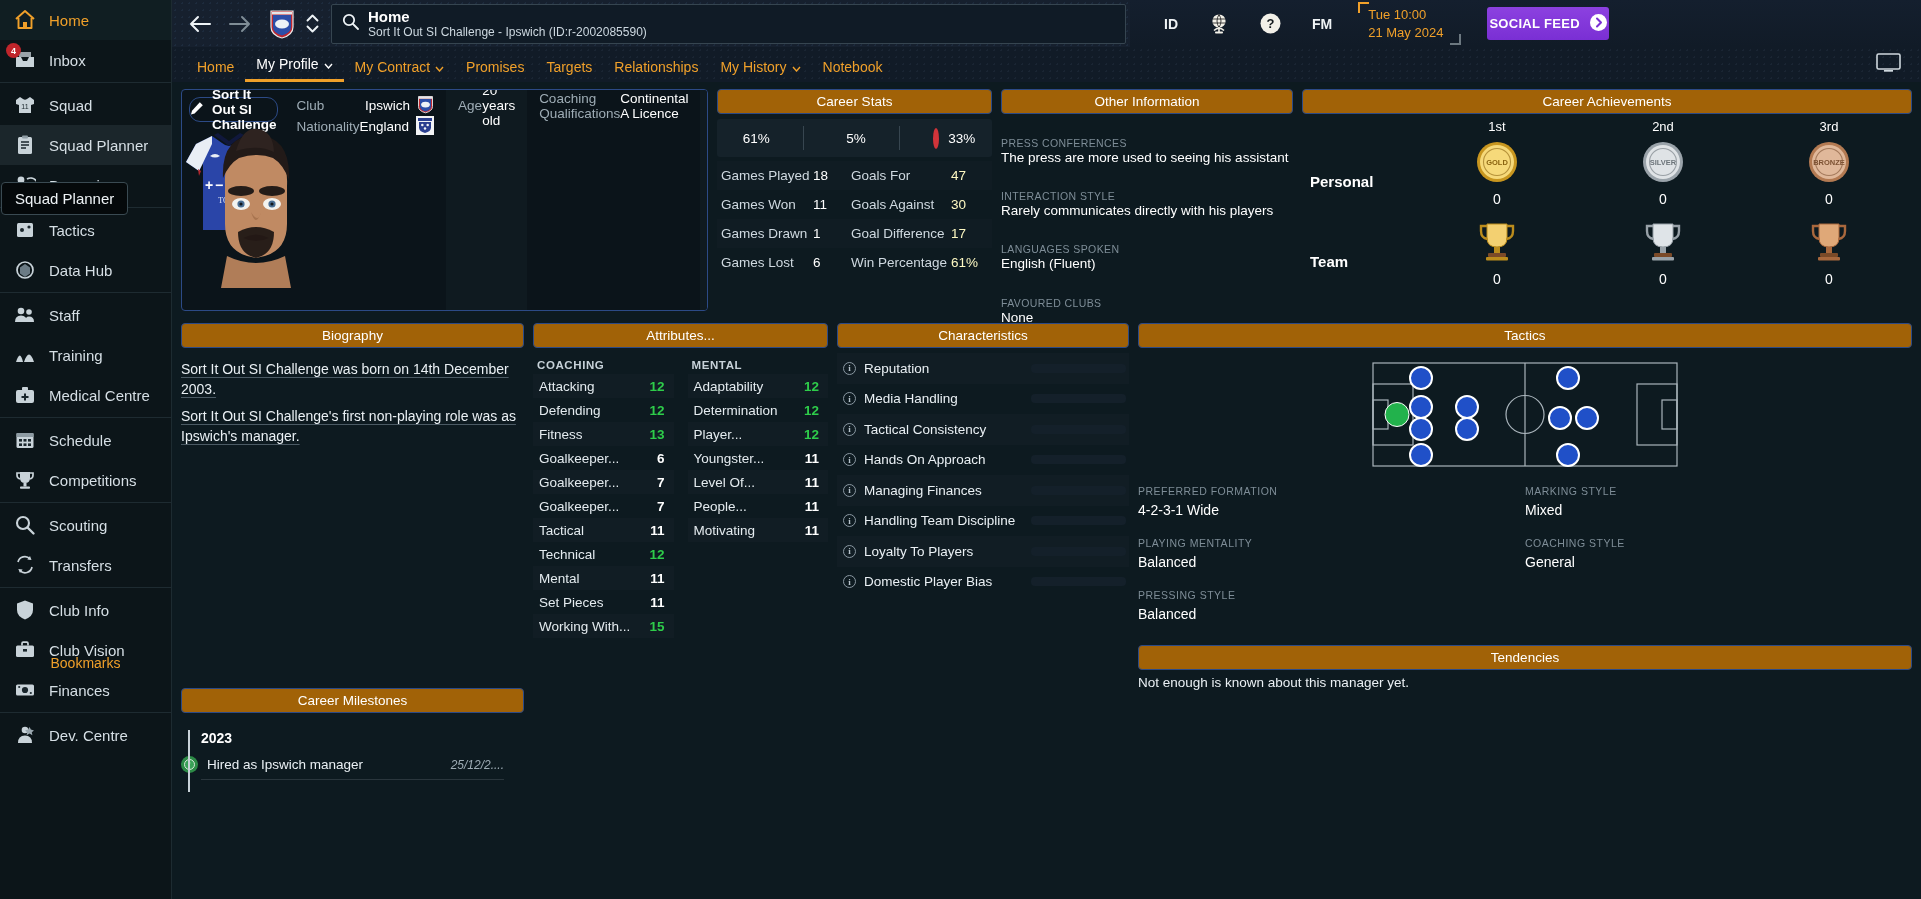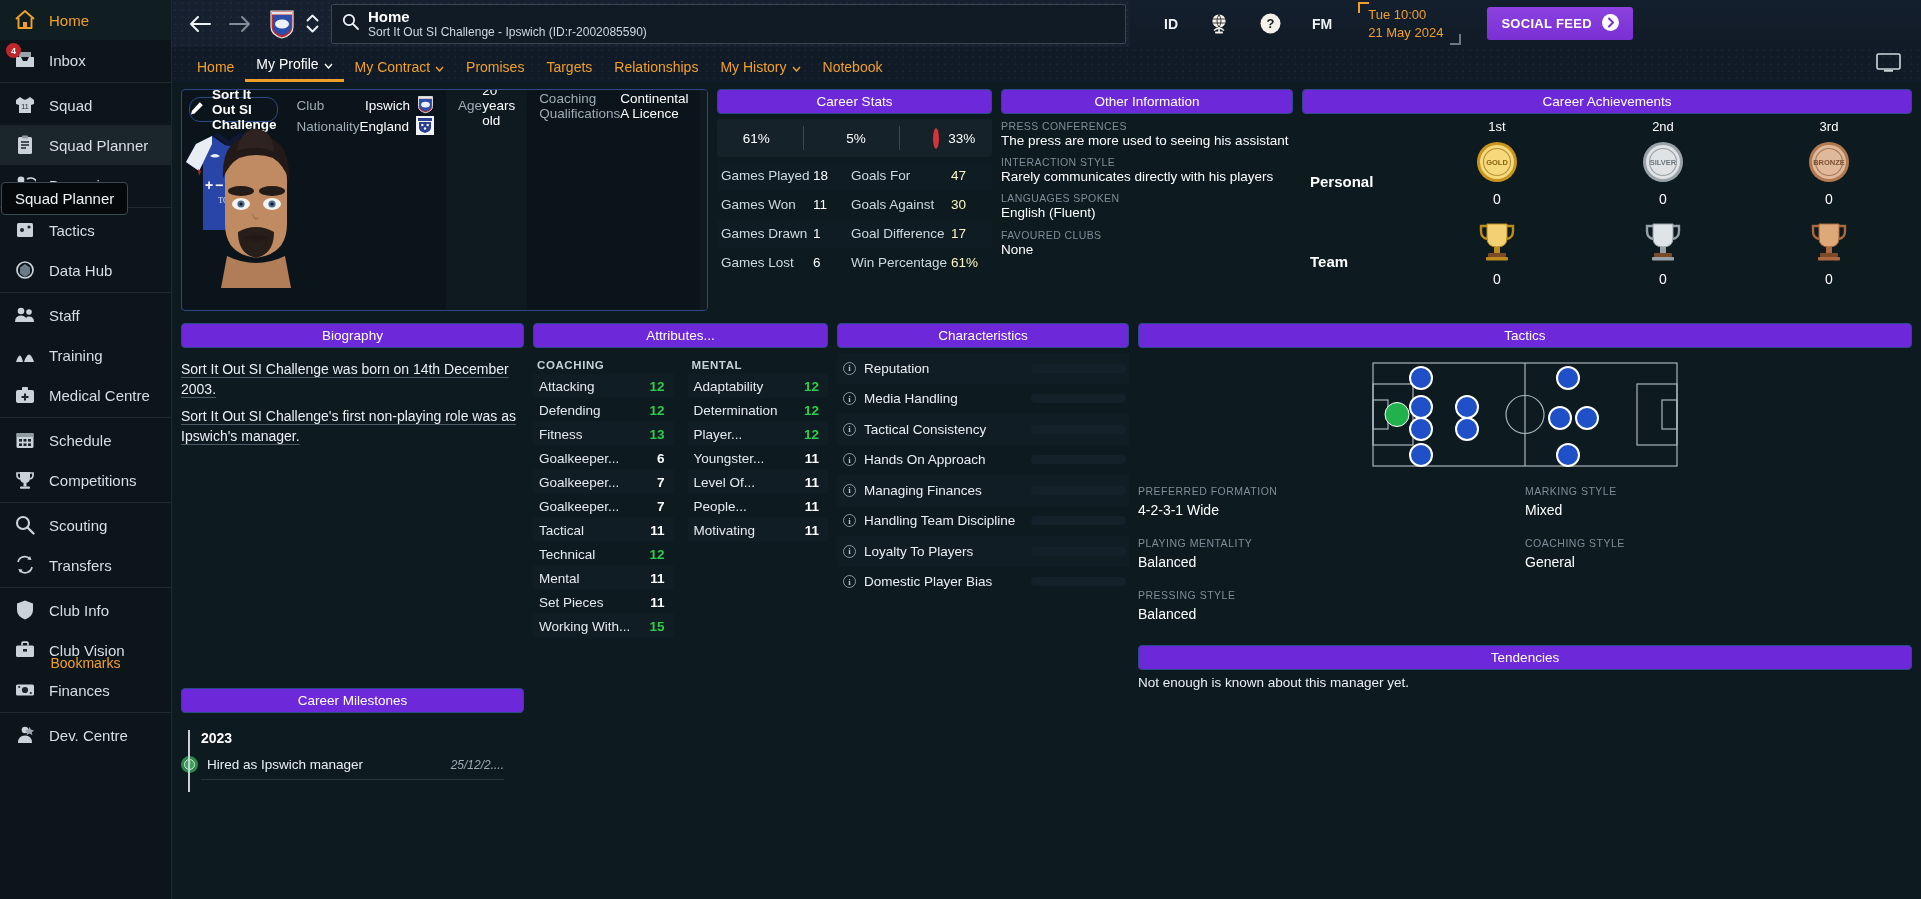--- a/index.html
+++ b/index.html
@@ -89,21 +89,21 @@
     margin-left: 26px; color: #f0a02a; font-size: 13px; line-height: 1.35;
     position: relative; padding: 4px 18px 4px 10px;
   }
   #datebox::before { content:""; position:absolute; left:0; top:0; width:9px; height:9px; border-left:2px solid #f0a02a; border-top:2px solid #f0a02a; }
   #datebox::after { content:""; position:absolute; right:0; bottom:0; width:9px; height:9px; border-right:2px solid #6c7880; border-bottom:2px solid #6c7880; }
   #socialfeed {
     margin-left: 26px; margin-right: 6px;
     background: linear-gradient(180deg,#8c41e0,#7a2fd4);
     border-radius: 3px; height: 33px;
     display: flex; align-items: center; gap: 10px;
-    padding: 0 14px; font-size: 13px; font-weight: bold; color: #fff;
+    padding: 0 2px; font-size: 13px; font-weight: bold; color: #fff;
     cursor: pointer; letter-spacing: .3px;
   }
 
   
   #tabbar {
     height: 35px; display: flex; align-items: flex-end;
     background: #111b27;
     background-image: radial-gradient(#1a2533 1px, transparent 1px);
     background-size: 7px 7px;
     padding-left: 14px; position: relative;
@@ -114,21 +114,21 @@
   }
   .tab.sel { border-bottom: 3px solid #f0a02a; color: #fff; }
   #monitor-ico { position: absolute; right: 20px; bottom: 6px; cursor: pointer; }
 
   
   #content { flex: 1; padding: 7px 9px 0 9px; overflow: hidden; position: relative; }
 
   .panel-head {
     border: 1px solid #2c4a86; border-radius: 4px;
     height: 25px; display: flex; align-items: center; justify-content: center;
-    font-size: 13.5px; color: #fff; background: #6d28d9; margin-bottom: 5px;
+    font-size: 13.5px; color: #fff; background: #a16207; margin-bottom: 5px;
   }
 
   .row1 { display: flex; gap: 9px; height: 222px; }
   .row2 { display: flex; gap: 9px; margin-top: 12px; height: 540px; }
 
   
   #profile-card {
     width: 527px; border: 1px solid #2c4a86; border-radius: 4px;
     display: flex; background: #0b141a; overflow: hidden;
   }
@@ -170,21 +170,21 @@
   .stat-row { display: flex; height: 29px; align-items: center; font-size: 13.5px; }
   .stat-row.alt { background: #101c23; }
   .sc { display: flex; align-items: center; }
   .sc.k { width: 96px; color: #cfd9e0; padding-left: 4px; }
   .sc.v { width: 38px; color: #fff; }
   .sc.k2 { width: 100px; color: #cfd9e0; }
   .sc.v2 { width: 40px; color: #fef9c3; }
 
   
   #other-info { width: 292px; }
-  .oi-lab { font-size: 10.5px; color: #7e8d97; letter-spacing: .4px; margin-top: 6px; }
+  .oi-lab { font-size: 10.5px; color: #7e8d97; letter-spacing: .4px; margin-top: 23px; }
   .oi-val { font-size: 13.5px; color: #fff; line-height: 1.35; }
 
   
   #achievements { flex: 1; }
   #ach-grid { display: flex; }
   #ach-labels { width: 112px; padding-top: 22px; }
   .ach-rowlab { height: 80px; display: flex; align-items: center; font-size: 15px; color: #fff; padding-left: 8px; font-weight: bold; }
   #ach-cols { flex: 1; display: flex; }
   .ach-col { flex: 1; display: flex; flex-direction: column; align-items: center; }
   .ach-rank { font-size: 13px; color: #fff; height: 19px; }

